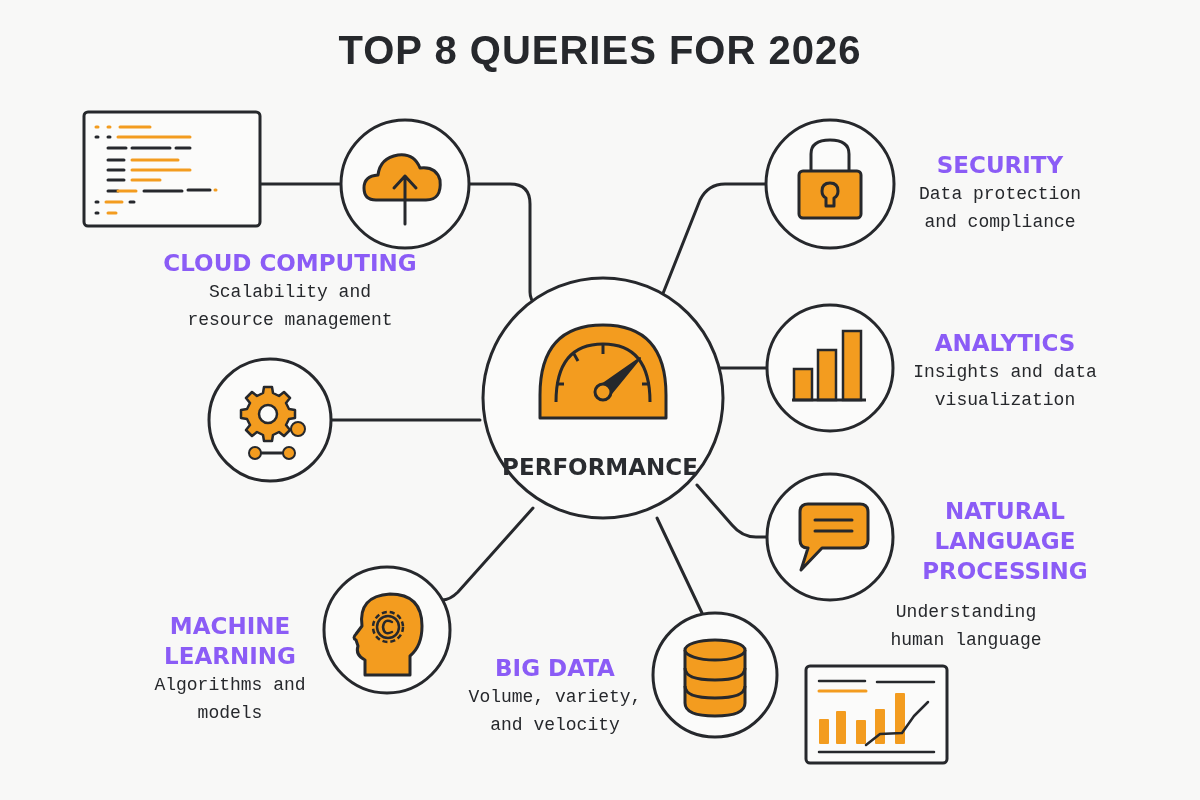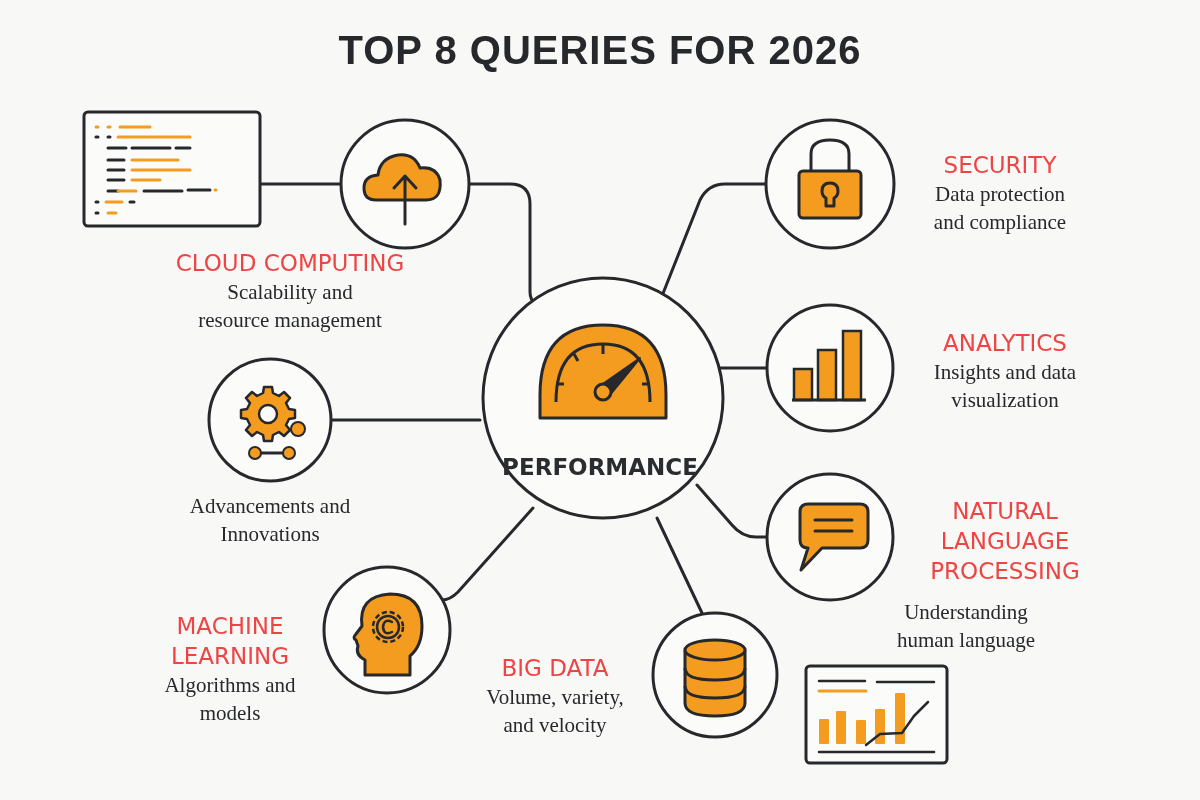--- a/index.html
+++ b/index.html
@@ -13,26 +13,26 @@
   .title {
     position: absolute; left: 0; top: 28px; width: 1200px;
     text-align: center;
     font-family: Liberation Sans, sans-serif;
     font-weight: bold; font-size: 40px; letter-spacing: 1px;
     color: #26282c;
   }
   svg.canvas { position: absolute; left: 0; top: 0; }
   .label { position: absolute; text-align: center; }
   .label .h {
-    font-weight: normal; font-size: 23px; line-height: 30px; color: #ef4444;
+    font-weight: bold; font-size: 23px; line-height: 30px; color: #8b5cf6;
     white-space: pre-line;
   }
   .label .s {
-    font-family: Liberation Serif, serif;
-    font-size: 21px; line-height: 28px; color: #26282c;
+    font-family: Liberation Mono, monospace;
+    font-size: 18px; line-height: 28px; color: #26282c;
     white-space: pre-line;
   }
   .center-label {
     position: absolute; left: 480px; top: 442px; width: 240px;
     text-align: center; font-weight: bold; font-size: 23px; color: #2a2c30; margin-top: 12px;
   }
 </style>
 </head>
 <body>
 
@@ -200,22 +200,20 @@
 and compliance</div>
 </div>
 
 <div class="label" style="left:900px; top:328px; width:210px;">
   <div class="h">ANALYTICS</div>
   <div class="s">Insights and data
 visualization</div>
 </div>
 
 <div class="label" style="left:110px; top:492px; width:320px;">
-  <div class="s">Advancements and
-Innovations</div>
 </div>
 
 <div class="label" style="left:900px; top:496px; width:210px;">
   <div class="h">NATURAL
 LANGUAGE
 PROCESSING</div>
 </div>
 <div class="label" style="left:856px; top:598px; width:220px;">
   <div class="s">Understanding
 human language</div>

